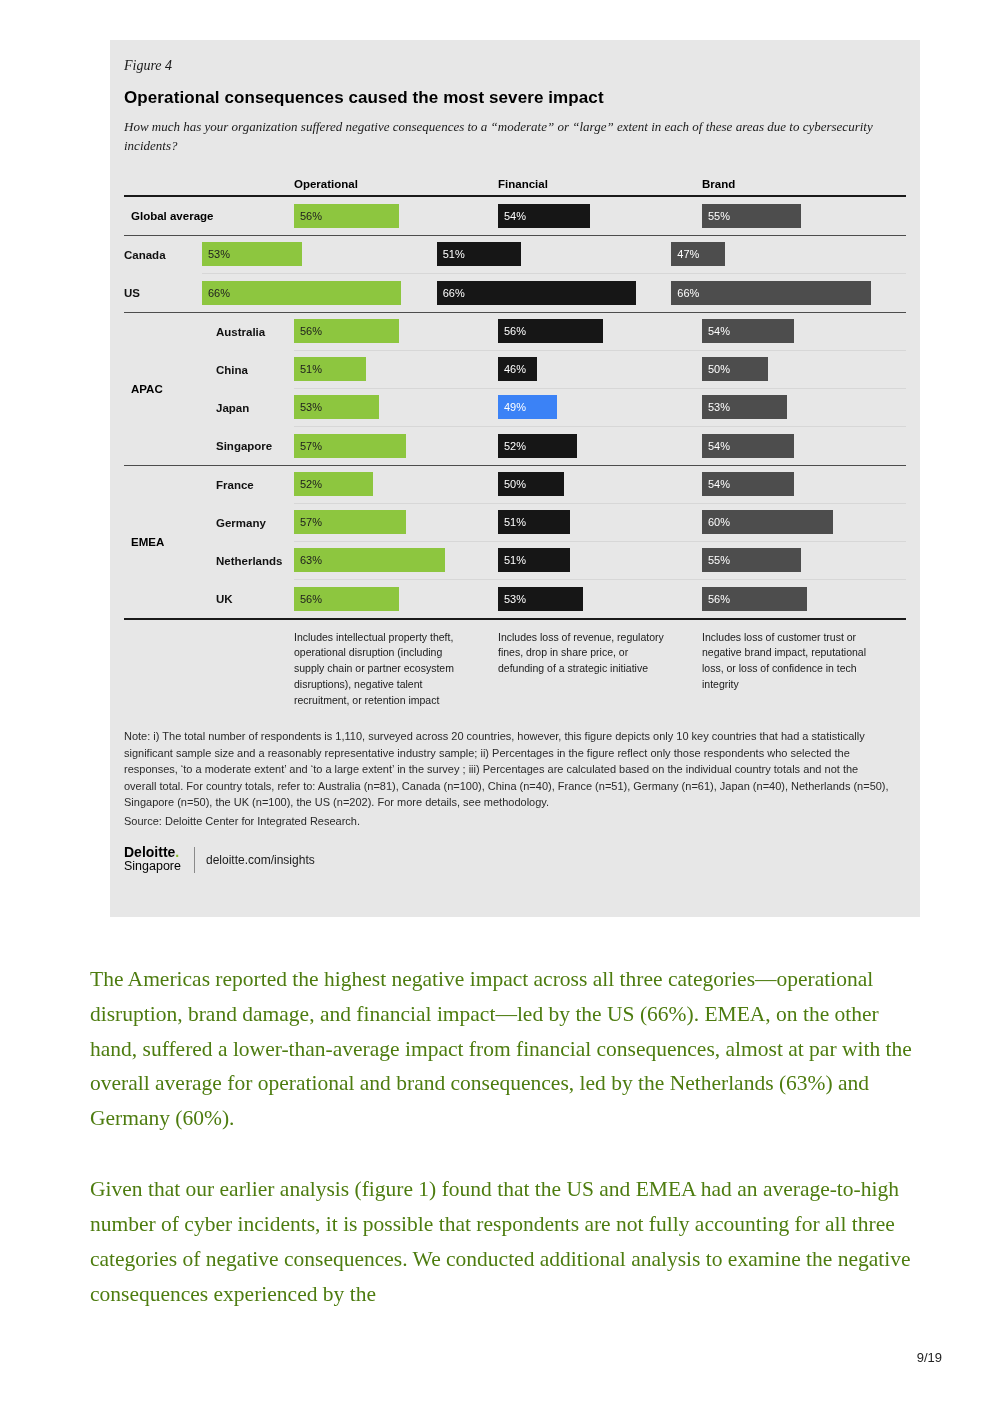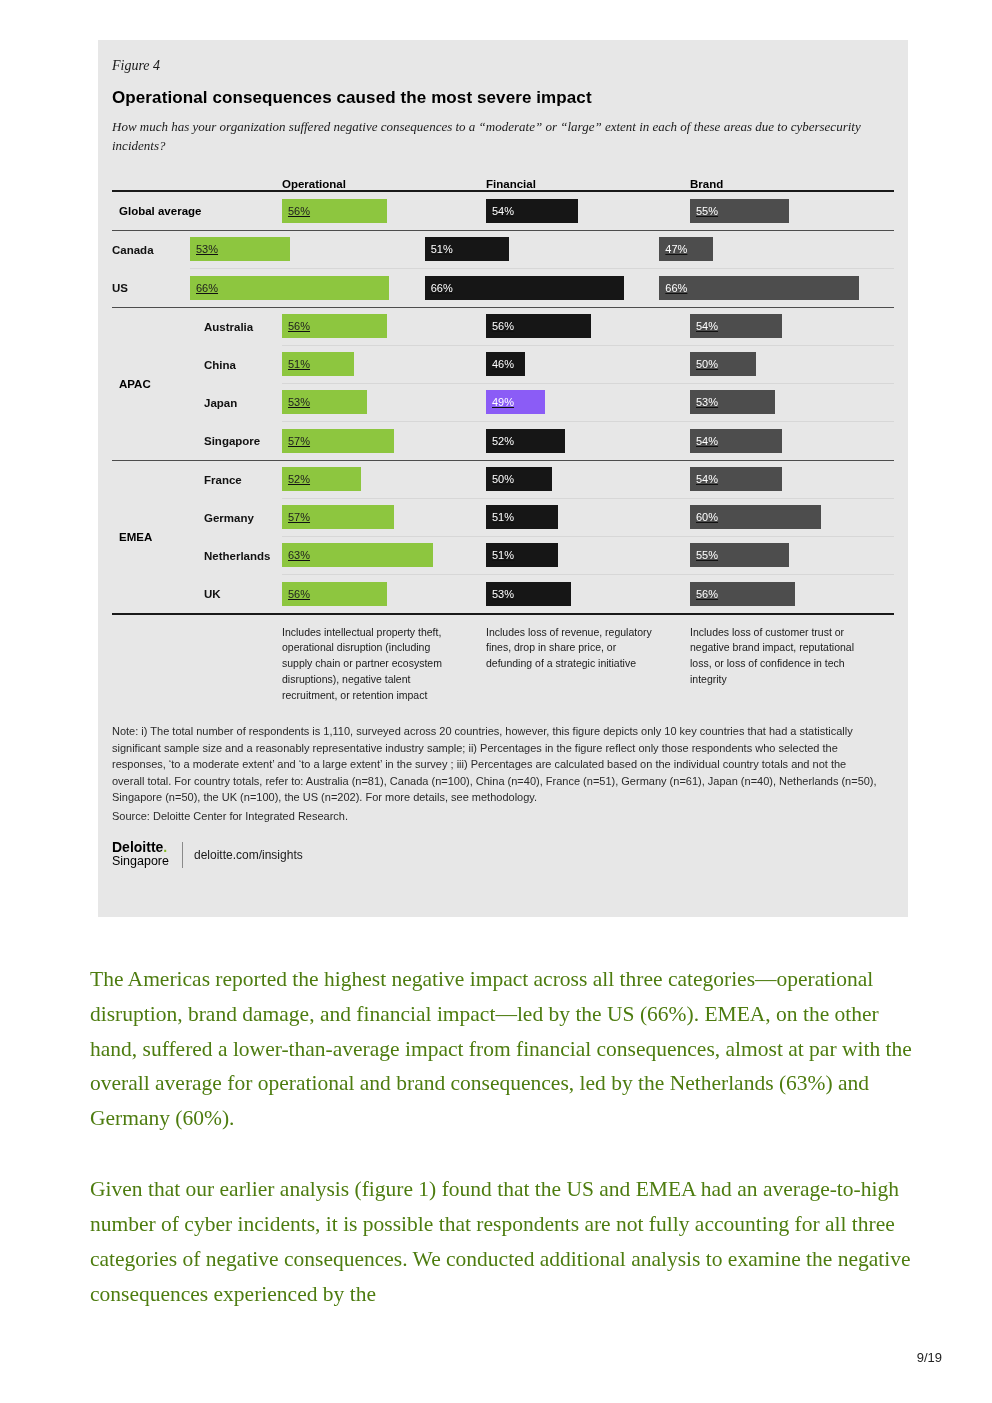--- a/index.html
+++ b/index.html
@@ -4,55 +4,55 @@
 <style>
   * { margin: 0; padding: 0; box-sizing: border-box; }
   html, body { background: #ffffff; }
   body {
     width: 992px; height: 1403px; position: relative; overflow: hidden;
     font-family: "Liberation Sans", sans-serif; color: #111;
   }
 
   
   .figure-panel {
-    position: absolute; left: 98px; top: 40px; width: 810px; height: 877px;
+    position: absolute; left: 110px; top: 40px; width: 810px; height: 877px;
     background: #e7e7e7; padding: 18px 14px 14px 14px;
   }
   .fig-label {
     font-family: "Liberation Serif", serif; font-style: italic;
     font-size: 14px; color: #1a1a1a;
   }
   .fig-title {
     font-size: 17px; font-weight: bold; color: #000; margin-top: 14px; letter-spacing: .1px;
   }
   .fig-subtitle {
     font-family: "Liberation Serif", serif; font-style: italic;
     font-size: 13px; color: #1a1a1a; margin-top: 10px; line-height: 1.45; max-width: 772px;
   }
 
   
   .chart { margin-top: 22px; }
-  .chart-header { display: flex; border-bottom: 2px solid #1a1a1a; }
+  .chart-header { display: flex; padding-bottom: 5px; border-bottom: 2px solid #1a1a1a; }
   .region-col { width: 92px; flex: none; }
   .country-col { width: 78px; flex: none; font-weight: bold; }
   .bar-col { flex: 1 1 0; min-width: 0; }
   .header-label { font-size: 11.5px; font-weight: bold; color: #000; }
 
   .group { display: flex; border-bottom: 1px solid #4d4d4d; }
   .group.last { border-bottom: 2px solid #1a1a1a; }
   .group .region-col {
     display: flex; align-items: center; font-size: 11.5px; font-weight: bold;
     color: #000; padding-left: 7px;
   }
   .rows { flex: 1 1 0; min-width: 0; }
   .row { display: flex; height: 38px; }
   .row .country-col { display: flex; align-items: center; font-size: 11.5px; color: #111; }
   .bars { display: flex; flex: 1 1 0; min-width: 0; align-items: center; border-bottom: 1px solid #d7d7d7; }
   .row:last-child .bars { border-bottom: none; }
-  .bar-cell { flex: 1 1 0; min-width: 0; padding-right: 20px; text-decoration: underline; }
+  .bar-cell { flex: 1 1 0; min-width: 0; padding-right: 20px; }
   .bar { height: 24px; display: flex; align-items: center; }
   .bar-label { font-size: 11px; padding-left: 6px; white-space: nowrap; }
 
   
   .footnotes { display: flex; margin-top: 10px; }
   .fn-spacer { width: 170px; flex: none; }
   .fn-col { flex: 1 1 0; min-width: 0; font-size: 10.5px; line-height: 1.5; color: #1a1a1a; padding-right: 30px; }
 
   
   .note { font-size: 11px; line-height: 1.5; color: #2a2a2a; margin-top: 20px; max-width: 766px; }
@@ -205,21 +205,21 @@
           </div>
           <div class="row">
             <div class="country-col">Japan</div>
             <div class="bars">
               <div class="bar-cell">
                 <div class="bar" style="width: 46.4286%; background: rgb(141, 198, 63);">
                   <span class="bar-label" style="color: rgb(29, 29, 29);">53%</span>
                 </div>
               </div>
               <div class="bar-cell">
-                <div class="bar" style="width: 32.1429%; background: #8b5cf6;">
+                <div class="bar" style="width: 32.1429%; background: #3b82f6;">
                   <span class="bar-label" style="color: rgb(255, 255, 255);">49%</span>
                 </div>
               </div>
               <div class="bar-cell">
                 <div class="bar" style="width: 46.4286%; background: rgb(77, 77, 77);">
                   <span class="bar-label" style="color: rgb(255, 255, 255);">53%</span>
                 </div>
               </div>
             </div>
           </div>

